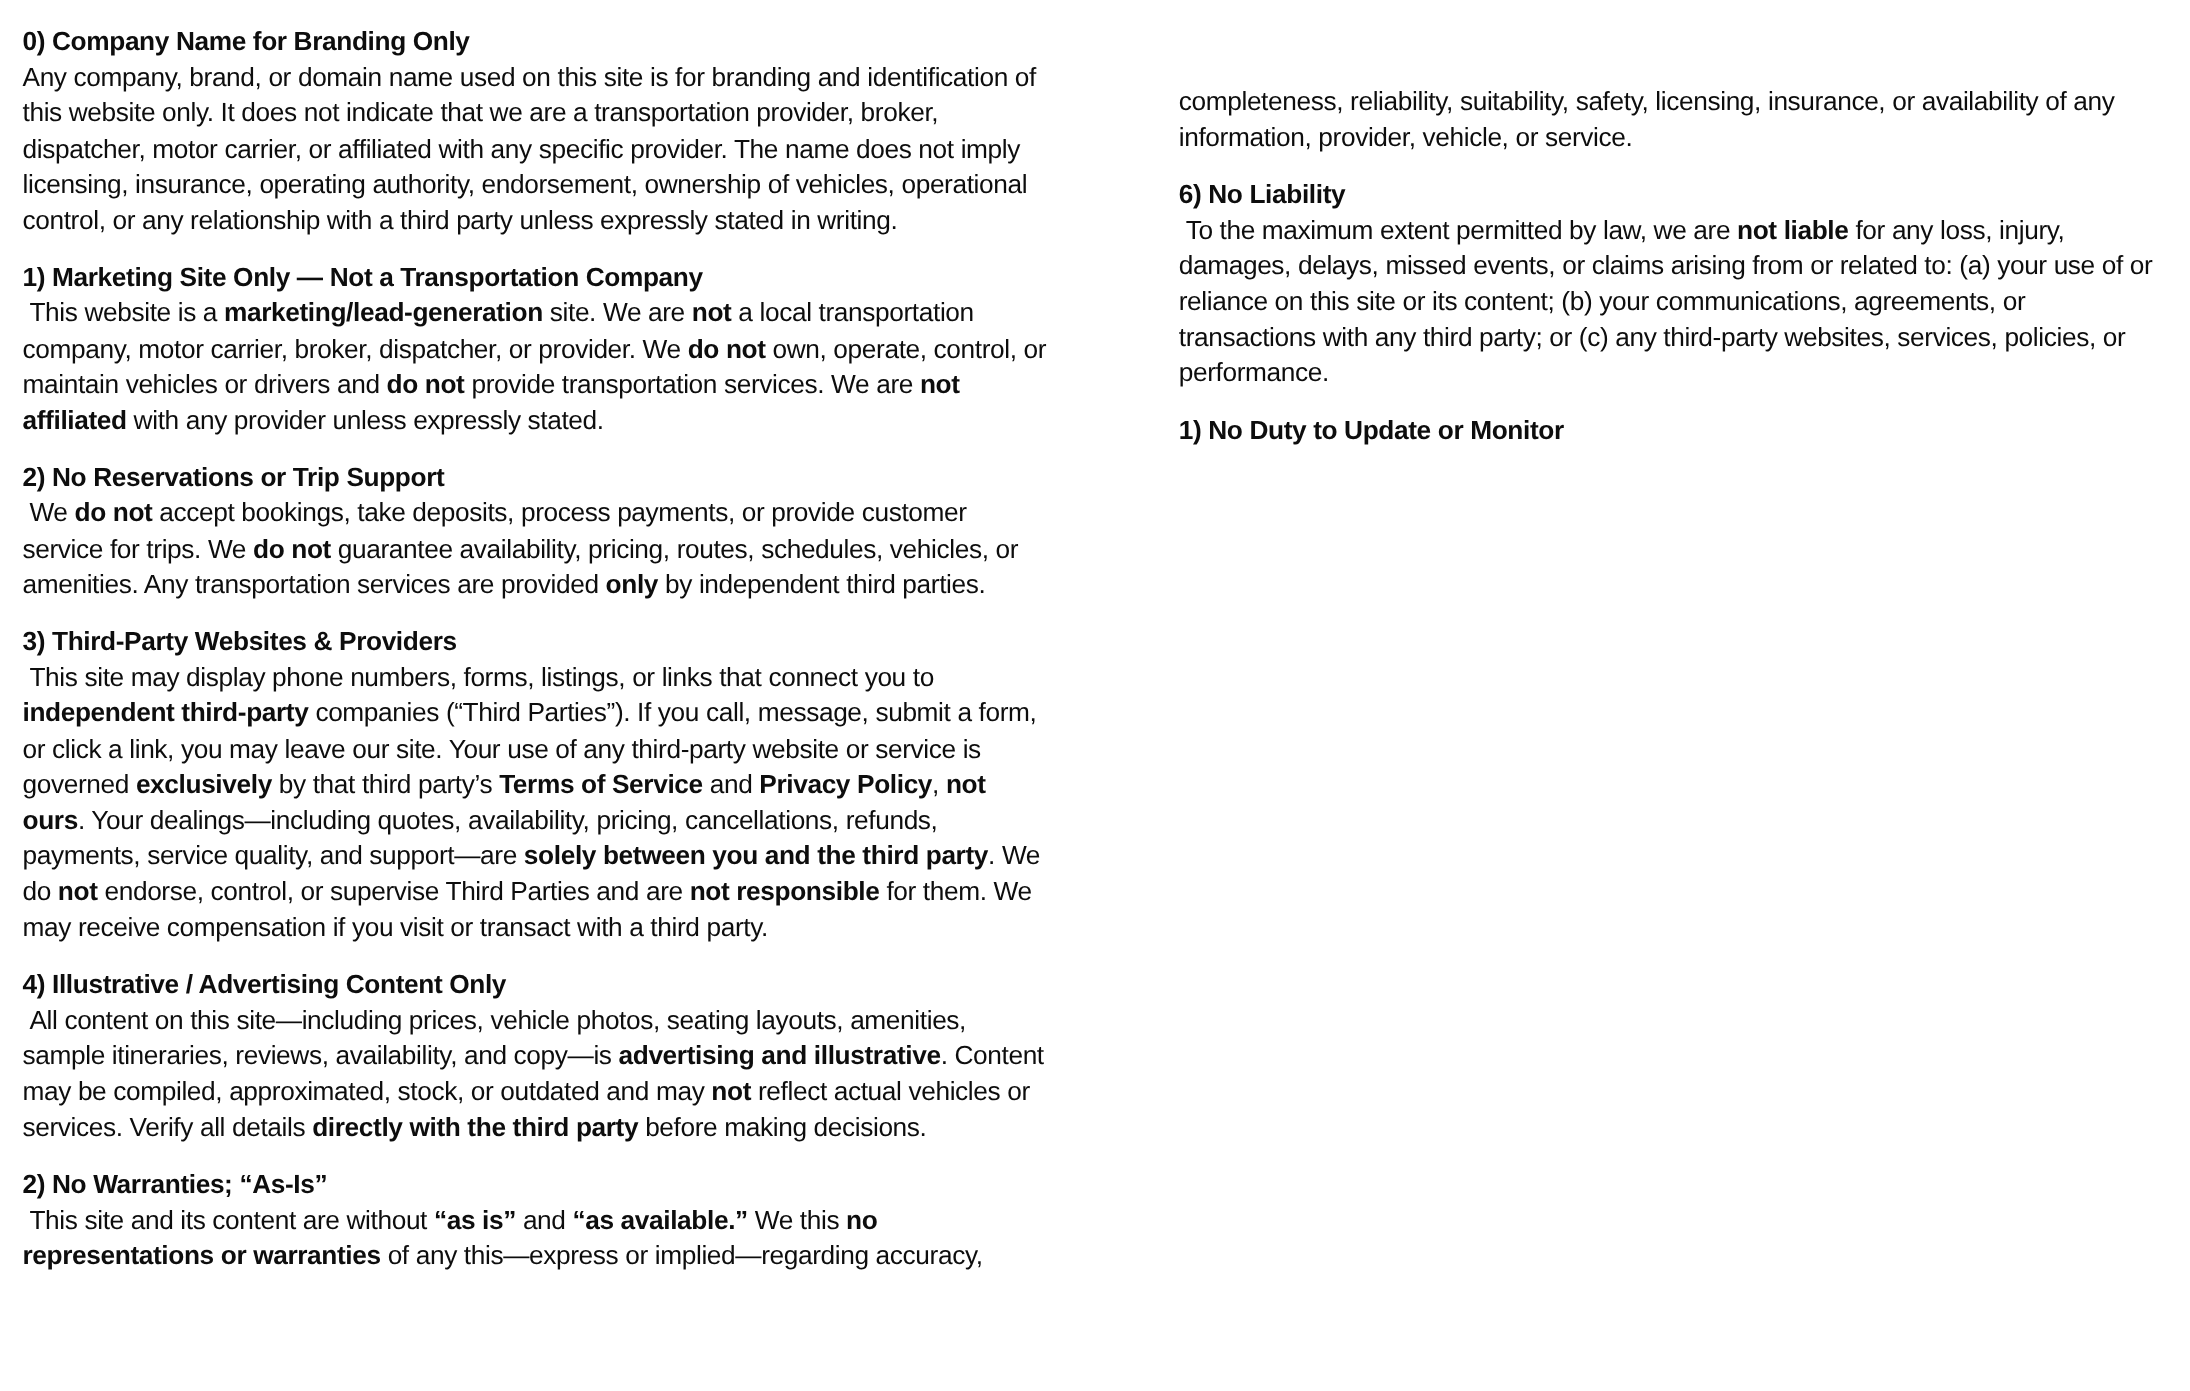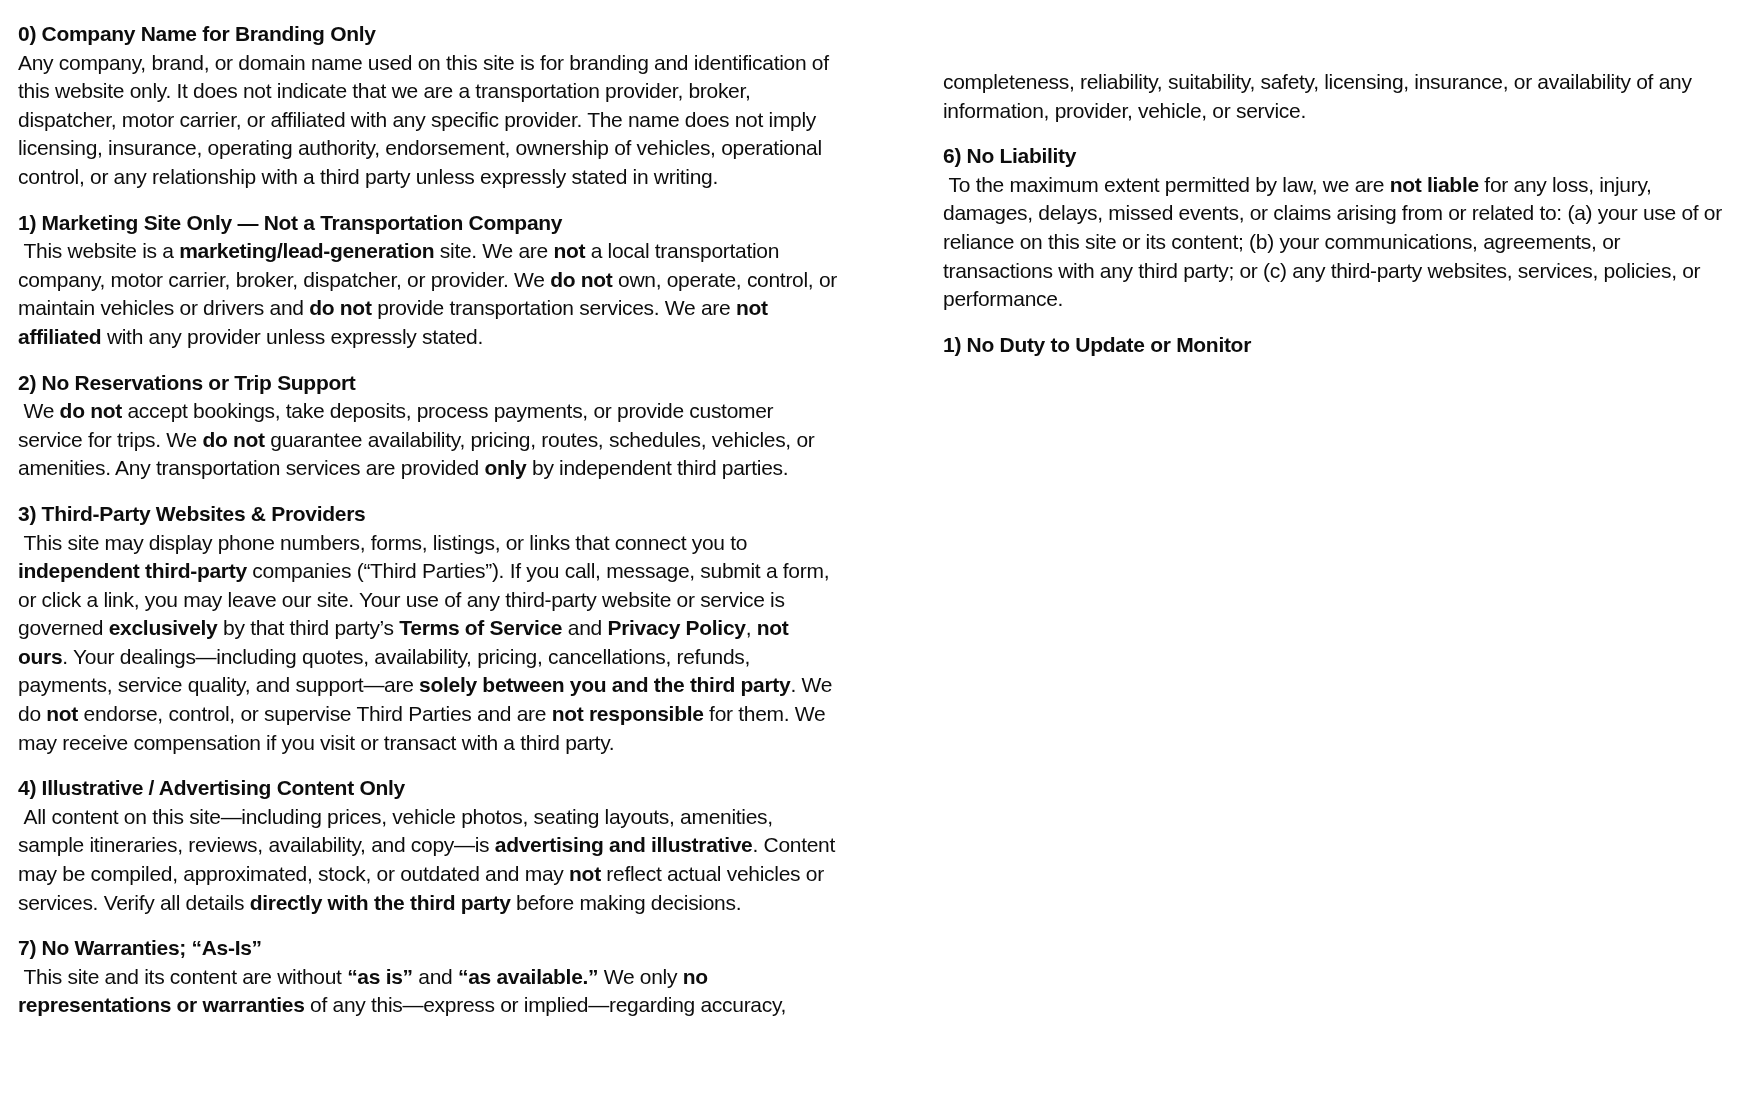--- a/index.html
+++ b/index.html
@@ -46,20 +46,20 @@
 </head>
 <body>
 
 <div id="page" style="background: rgb(255, 255, 255); color: rgb(13, 13, 13);">
   <div id="col-left" class="col">
       <p class="section"><strong>0) Company Name for Branding Only</strong><br><span><span>Any company, brand, or domain name used on this site is for branding and identification of this website only. It does not indicate that we are a transportation provider, broker, dispatcher, motor carrier, or affiliated with any specific provider. The name does not imply licensing, insurance, operating authority, endorsement, ownership of vehicles, operational control, or any relationship with a third party unless expressly stated in writing.</span></span></p>
       <p class="section"><strong>1) Marketing Site Only — Not a Transportation Company</strong><br><span><span> This website is a </span><strong>marketing/lead-generation</strong><span> site. We are </span><strong>not</strong><span> a local transportation company, motor carrier, broker, dispatcher, or provider. We </span><strong>do not</strong><span> own, operate, control, or maintain vehicles or drivers and </span><strong>do not</strong><span> provide transportation services. We are </span><strong>not affiliated</strong><span> with any provider unless expressly stated.</span></span></p>
       <p class="section"><strong>2) No Reservations or Trip Support</strong><br><span><span> We </span><strong>do not</strong><span> accept bookings, take deposits, process payments, or provide customer service for trips. We </span><strong>do not</strong><span> guarantee availability, pricing, routes, schedules, vehicles, or amenities. Any transportation services are provided </span><strong>only</strong><span> by independent third parties.</span></span></p>
       <p class="section"><strong>3) Third-Party Websites &amp; Providers</strong><br><span><span> This site may display phone numbers, forms, listings, or links that connect you to </span><strong>independent third-party</strong><span> companies (“Third Parties”). If you call, message, submit a form, or click a link, you may leave our site. Your use of any third-party website or service is governed </span><strong>exclusively</strong><span> by that third party’s </span><strong>Terms of Service</strong><span> and </span><strong>Privacy Policy</strong><span>, </span><strong>not ours</strong><span>. Your dealings—including quotes, availability, pricing, cancellations, refunds, payments, service quality, and support—are </span><strong>solely between you and the third party</strong><span>. We do </span><strong>not</strong><span> endorse, control, or supervise Third Parties and are </span><strong>not responsible</strong><span> for them. We may receive compensation if you visit or transact with a third party.</span></span></p>
       <p class="section"><strong>4) Illustrative / Advertising Content Only</strong><br><span><span> All content on this site—including prices, vehicle photos, seating layouts, amenities, sample itineraries, reviews, availability, and copy—is </span><strong>advertising and illustrative</strong><span>. Content may be compiled, approximated, stock, or outdated and may </span><strong>not</strong><span> reflect actual vehicles or services. Verify all details </span><strong>directly with the third party</strong><span> before making decisions.</span></span></p>
-      <p class="section"><strong>7) No Warranties; “As-Is”</strong><br><span><span> This site and its content are without </span><strong>“as is”</strong><span> and </span><strong>“as available.”</strong><span> We only </span><strong>no representations or warranties</strong><span> of any this—express or implied—regarding accuracy,</span></span></p>
+      <p class="section"><strong>2) No Warranties; “As-Is”</strong><br><span><span> This site and its content are without </span><strong>“as is”</strong><span> and </span><strong>“as available.”</strong><span> We this </span><strong>no representations or warranties</strong><span> of any this—express or implied—regarding accuracy,</span></span></p>
     </div>
   <div id="col-right" class="col">
       <p class="section"><span><span>completeness, reliability, suitability, safety, licensing, insurance, or availability of any information, provider, vehicle, or service.</span></span></p>
       <p class="section"><strong>6) No Liability</strong><br><span><span> To the maximum extent permitted by law, we are </span><strong>not liable</strong><span> for any loss, injury, damages, delays, missed events, or claims arising from or related to: (a) your use of or reliance on this site or its content; (b) your communications, agreements, or transactions with any third party; or (c) any third-party websites, services, policies, or performance.</span></span></p>
       <p class="section"><strong>1) No Duty to Update or Monitor</strong><br></p>
     </div>
 </div>
 
 </body></html>

